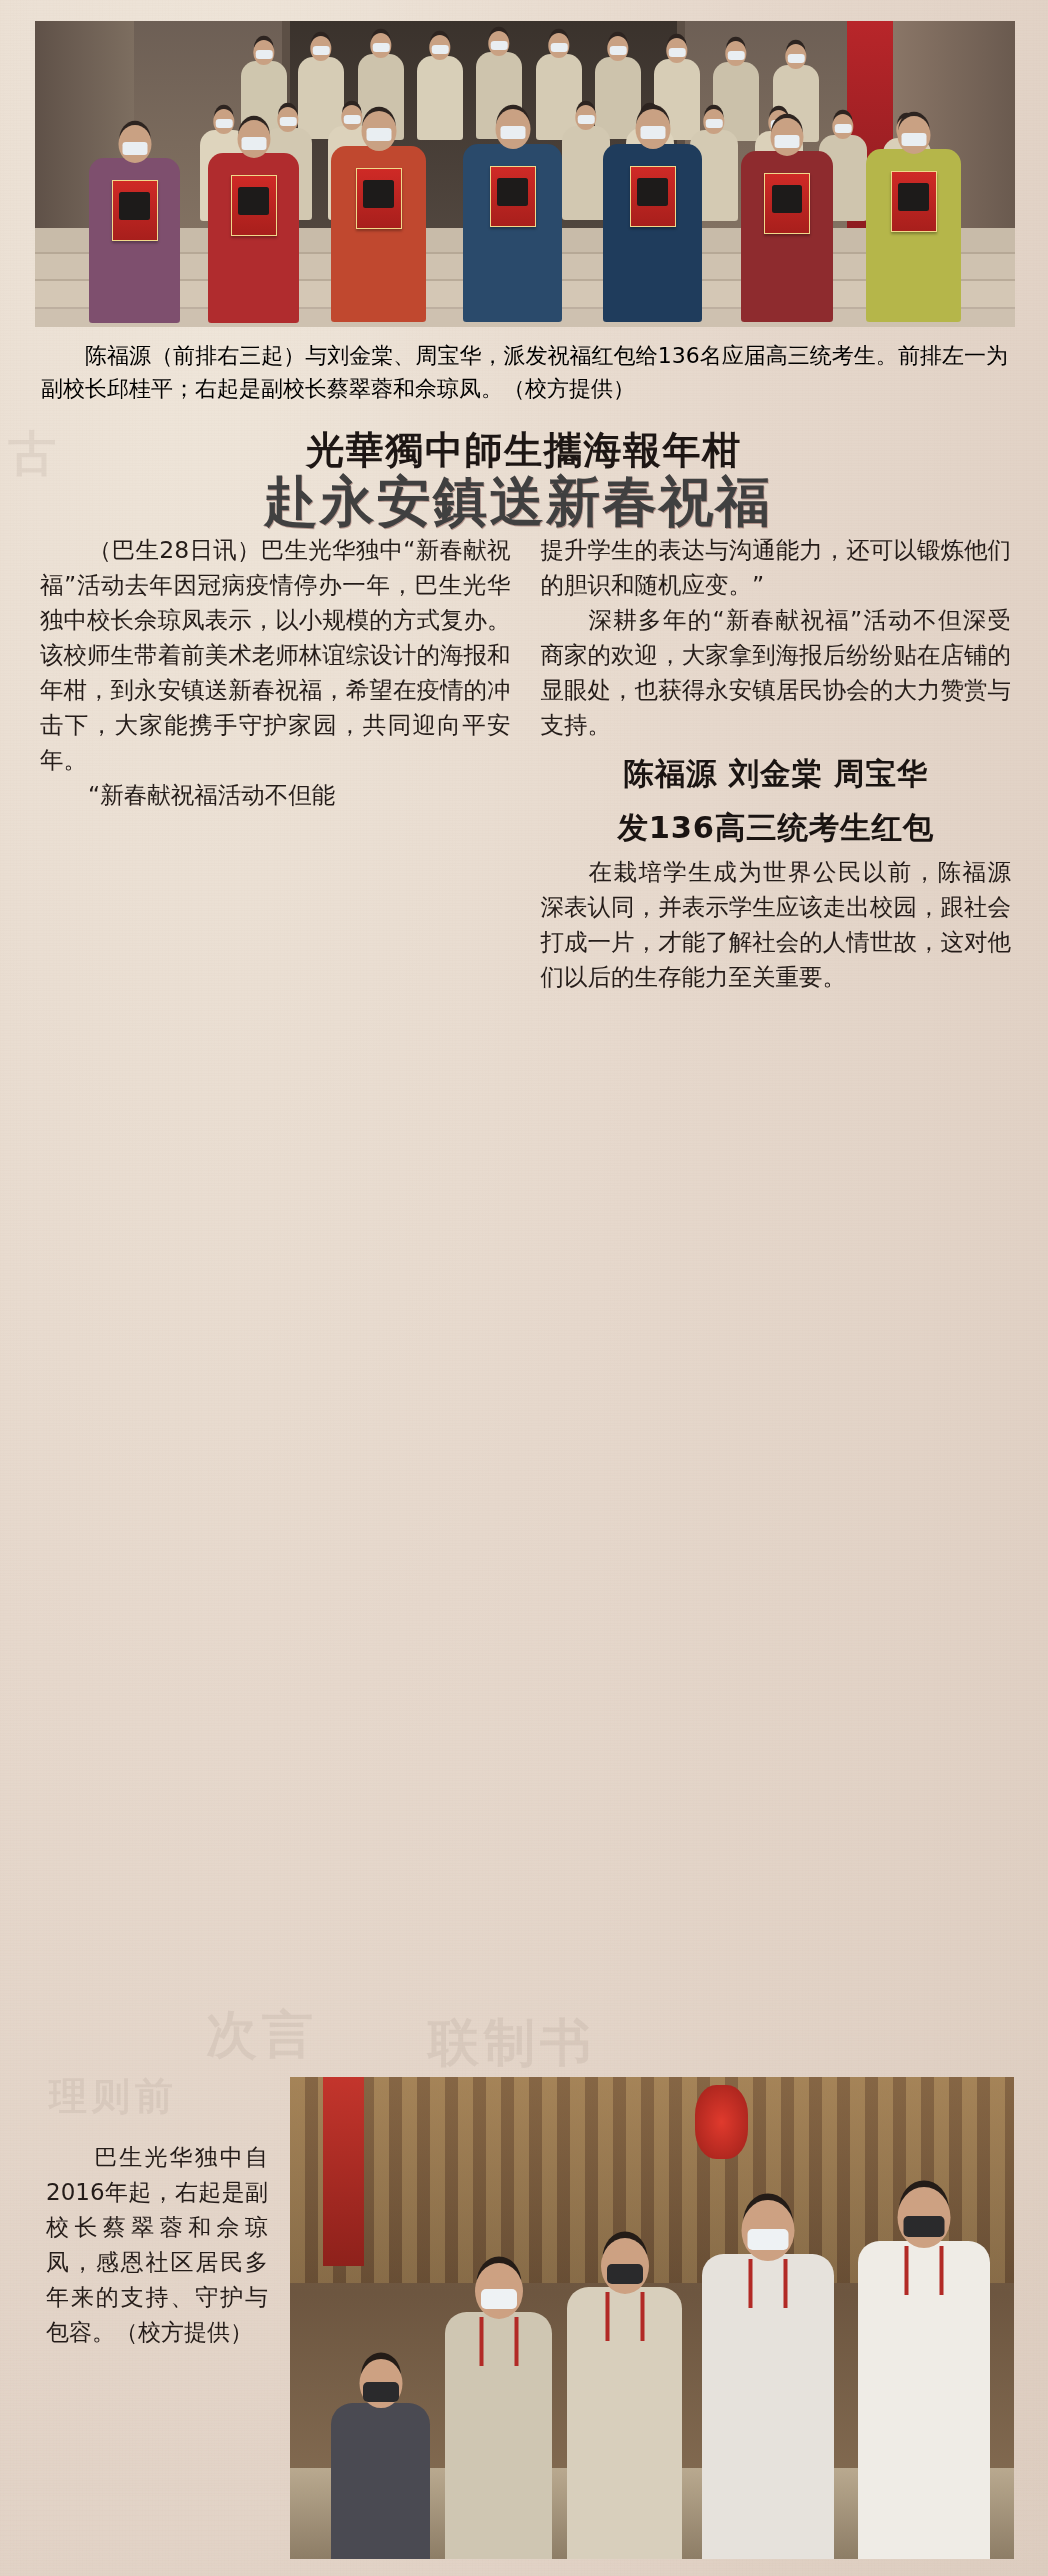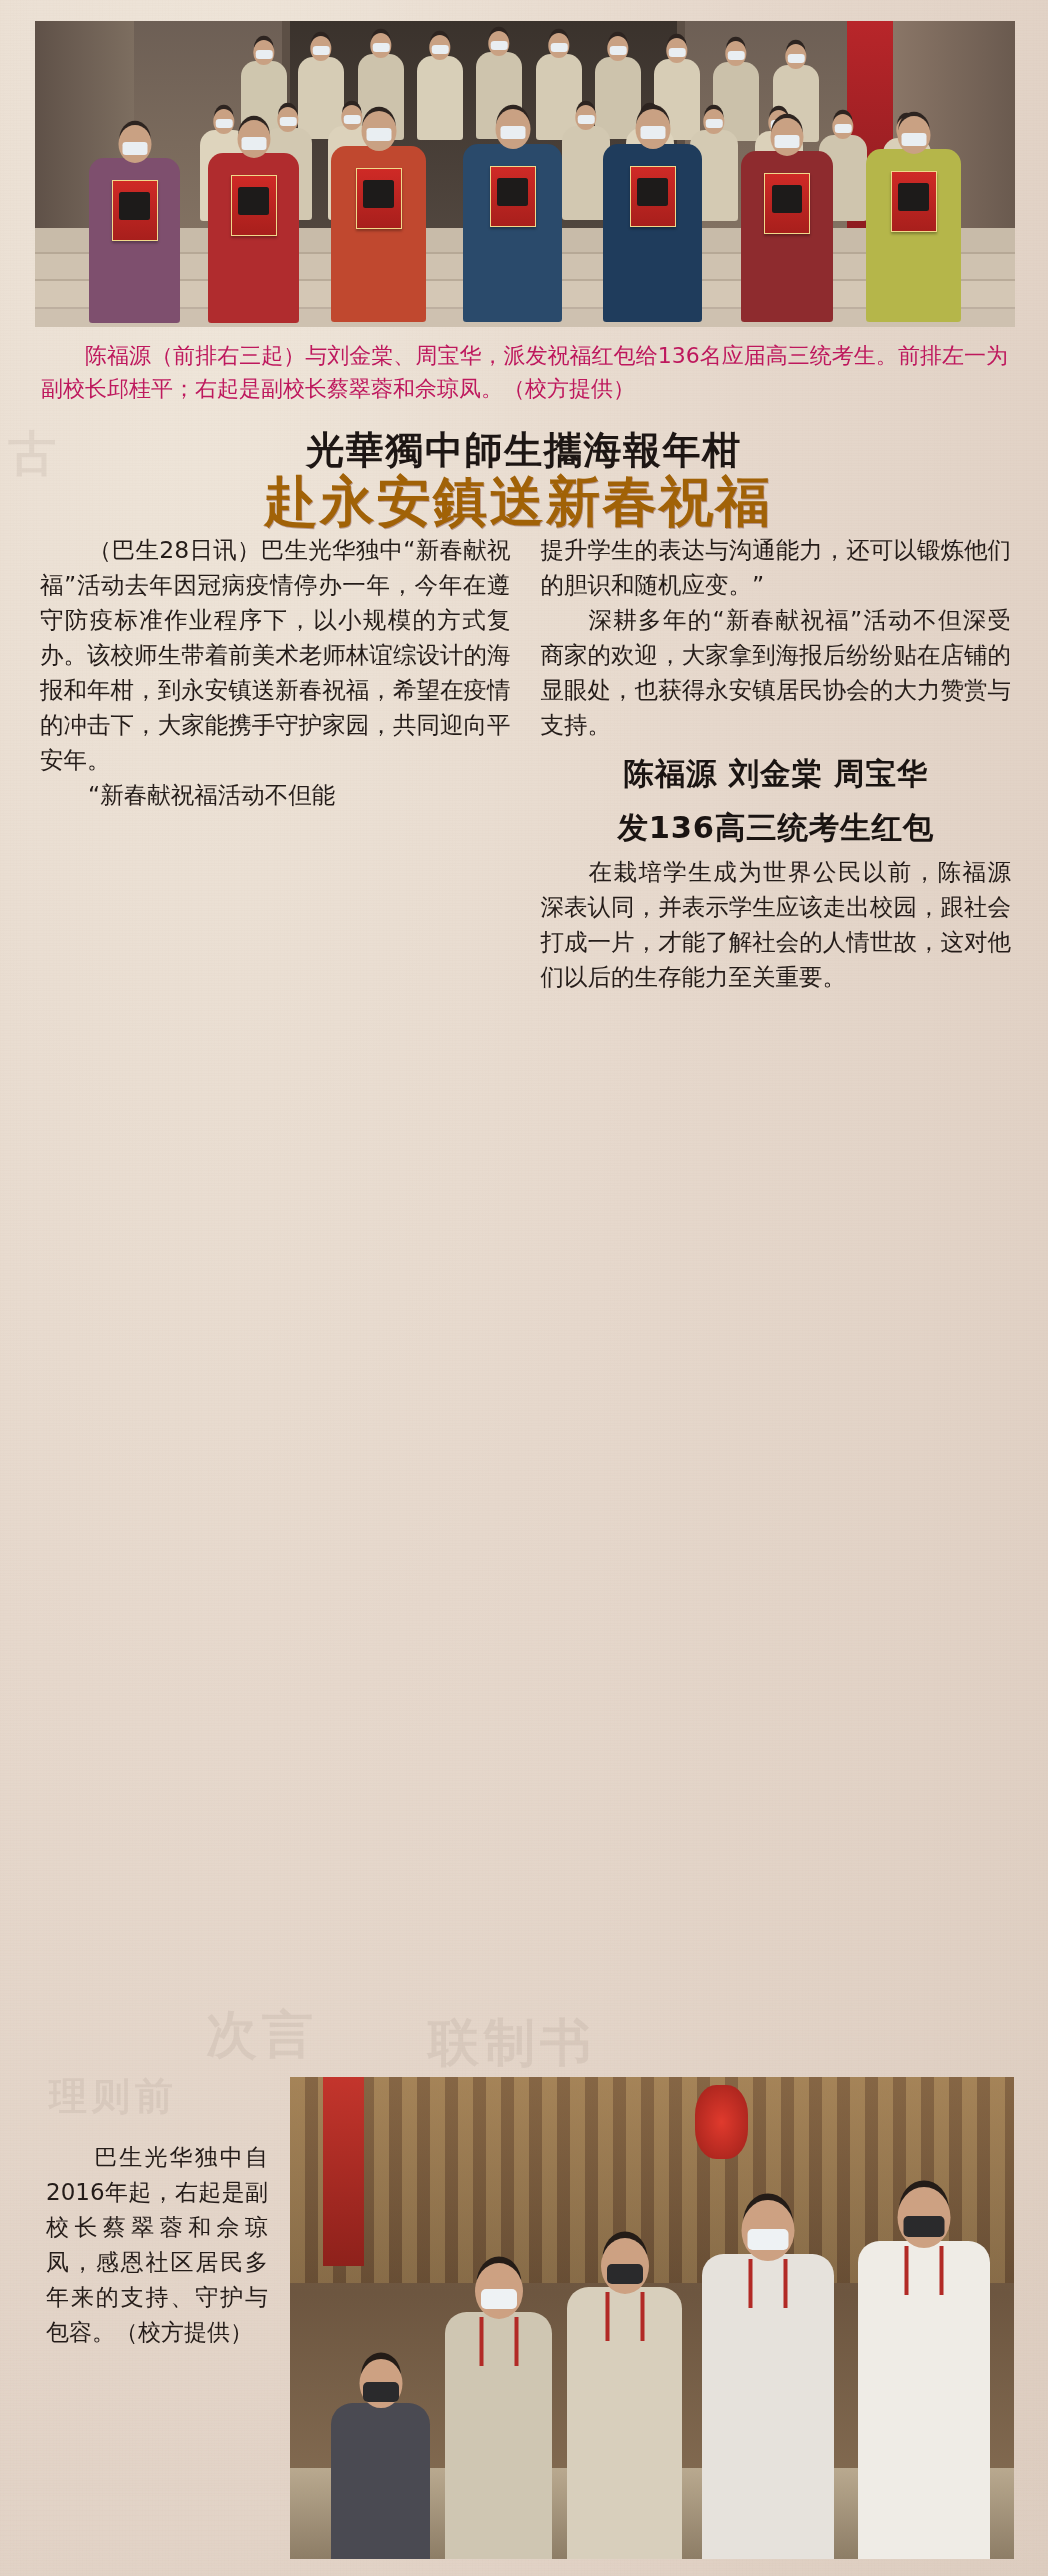--- a/index.html
+++ b/index.html
@@ -120,21 +120,21 @@
     background: #1d1b1a;
     border-radius: 2.5px;
   }
 
   
   #top-caption {
     position: absolute;
     left: 41px; top: 339px; width: 967px;
     font-size: 22px;
     line-height: 33px;
-    color: #be185d;
+    color: #000000;
     font-family: "DejaVu Sans", sans-serif;
     text-align: justify;
   }
   #top-caption .indent { display: inline-block; width: 44px; }
 
   
   #kicker {
     position: absolute;
     left: 0; right: 0; top: 425px;
     text-align: center;
@@ -144,21 +144,21 @@
     color: #1d1614;
     font-family: "DejaVu Sans", sans-serif;
   }
   #headline {
     position: absolute;
     left: 0; right: 12px; top: 466px;
     text-align: center;
     font-size: 54px;
     font-weight: 700;
     letter-spacing: 2.5px;
-    color: #a16207;
+    color: #404040;
     text-shadow: 0.8px 0.8px 0 rgba(90,20,18,.35);
     font-family: "DejaVu Sans", sans-serif;
   }
 
   
   #columns {
     position: absolute;
     left: 40px;
     top: 533px;
     width: 971px;
@@ -391,21 +391,21 @@
   <div id="top-caption">
     <span class="indent"></span><span>陈福源（前排右三起）与刘金棠、周宝华，派发祝福红包给136名应届高三统考生。前排左一为副校长邱桂平；右起是副校长蔡翠蓉和佘琼凤。（校方提供）</span>
   </div>
 
   <div id="kicker">光華獨中師生攜海報年柑</div>
   <div id="headline">赴永安鎮送新春祝福</div>
 
   <div id="columns">
 
     <div class="col">
-      <p class="ind">（巴生28日讯）巴生光华独中“新春献祝福”活动去年因冠病疫情停办一年，今年在遵守防疫标准作业程序下，以小规模的方式复办。该校师生带着前美术老师林谊综设计的海报和年柑，到永安镇送新春祝福，希望在疫情的冲击下，大家能携手守护家园，共同迎向平安年。</p>
+      <p class="ind">（巴生28日讯）巴生光华独中“新春献祝福”活动去年因冠病疫情停办一年，巴生光华独中校长佘琼凤表示，以小规模的方式复办。该校师生带着前美术老师林谊综设计的海报和年柑，到永安镇送新春祝福，希望在疫情的冲击下，大家能携手守护家园，共同迎向平安年。</p>
       <p class="ind">“新春献祝福活动不但能</p>
     </div>
 
     <div class="col">
       <p>提升学生的表达与沟通能力，还可以锻炼他们的胆识和随机应变。”</p>
       <p class="ind">深耕多年的“新春献祝福”活动不但深受商家的欢迎，大家拿到海报后纷纷贴在店铺的显眼处，也获得永安镇居民协会的大力赞赏与支持。</p>
       <div class="subhead">陈福源 刘金棠 周宝华</div>
       <div class="subhead">发136高三统考生红包</div>
       <p class="ind">在栽培学生成为世界公民以前，陈福源深表认同，并表示学生应该走出校园，跟社会打成一片，才能了解社会的人情世故，这对他们以后的生存能力至关重要。</p>
     </div>

